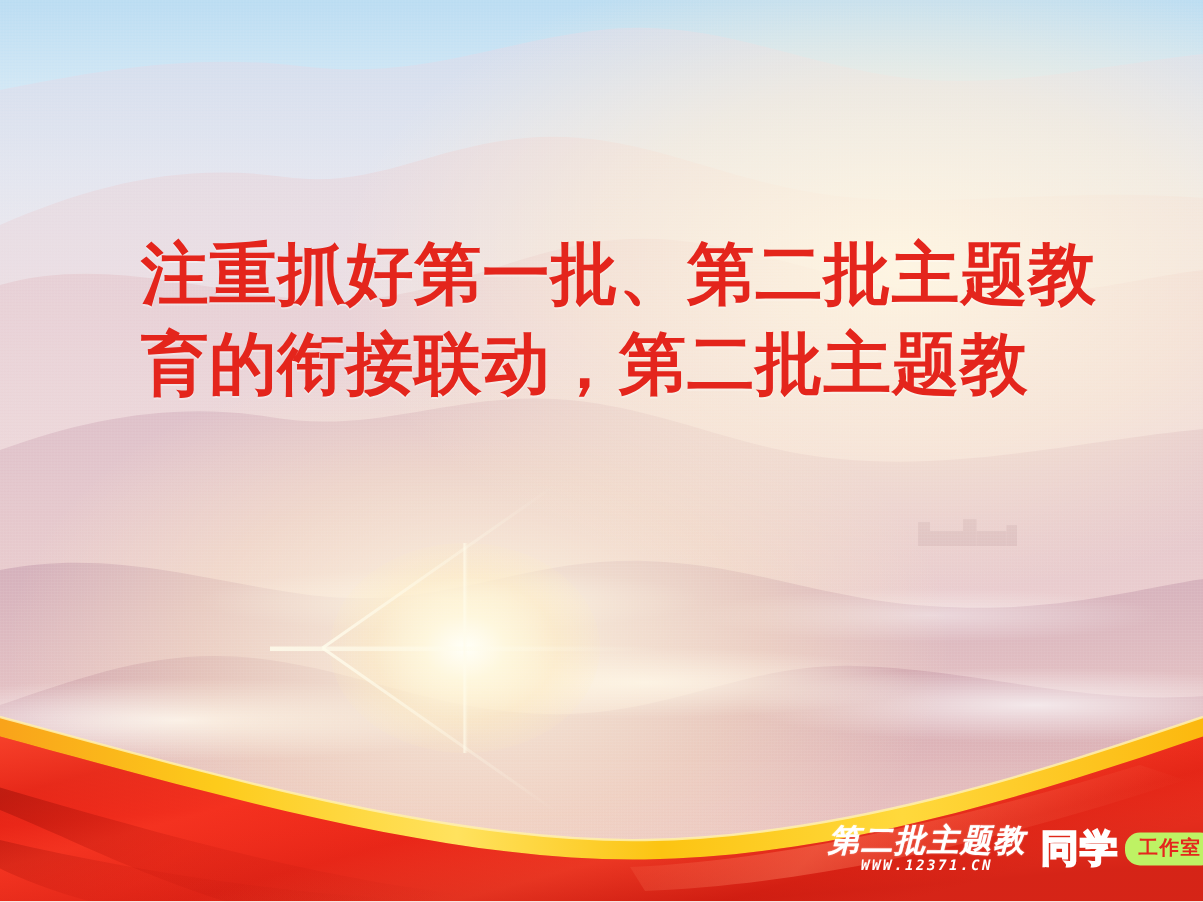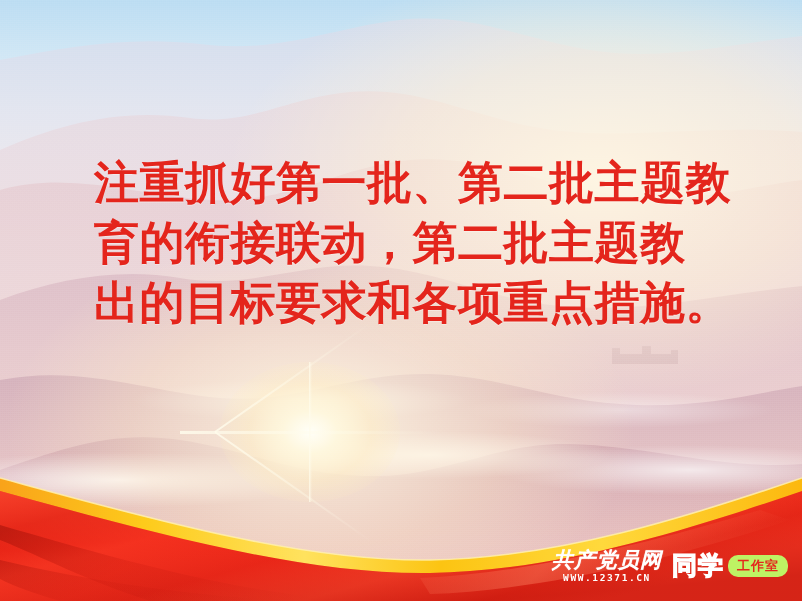--- a/index.html
+++ b/index.html
@@ -170,20 +170,21 @@
   }
   .logo-left .url {
     font-family: "DejaVu Sans Mono", "Liberation Mono", monospace;
     font-size: 9.5px;
     font-weight: 700;
     color: #ffffff;
     letter-spacing: 1.6px;
     line-height: 12px;
     margin-top: 1px;
     white-space: nowrap;
+    font-style: italic;
   }
   .logo-right { display: flex; align-items: center; gap: 4px; }
   .logo-right .studio-name {
     font-family: "DejaVu Sans", "Liberation Sans", sans-serif;
     font-weight: 700;
     font-size: 25px;
     line-height: 26px;
     color: rgba(255,255,255,0.12);
     -webkit-text-stroke: 1.4px #ffffff;
     letter-spacing: 1px;
@@ -268,21 +269,20 @@
     <div class="ray ray-v"></div>
     <div class="ray ray-d1"></div>
     <div class="ray ray-d2"></div>
   </div>
 
   <div class="bg-layer grain"></div>
 
   <div class="headline">
     <div class="headline-line">注重抓好第一批、第二批主题教</div>
     <div class="headline-line">育的衔接联动，第二批主题教</div>
-    <div class="headline-line">出的目标要求和各项重点措施。</div>
   </div>
 
 
   <svg class="ribbon" width="802" height="601" viewBox="0 0 802 601" preserveAspectRatio="none">
     <defs>
       <linearGradient id="goldG" x1="0" y1="0" x2="1" y2="0">
         <stop offset="0%" stop-color="#f9a31a"></stop>
         <stop offset="18%" stop-color="#fdcb1b"></stop>
         <stop offset="38%" stop-color="#ffe25e"></stop>
         <stop offset="55%" stop-color="#fcc412"></stop>
@@ -336,21 +336,21 @@
     <path d="M0,560 C110,586 230,601 330,601 L60,601 C35,594 14,586 0,579 Z" fill="url(#foldG)" opacity="0.7"></path>
 
     <path d="M420,578 C520,574 640,546 760,510 L790,520 C670,560 540,590 430,594 Z" fill="url(#hiG)"></path>
 
     <path d="M0,478 C140,516 300,562 430,560 C560,558 690,516 802,478" stroke="#fff0ac" stroke-width="1.6" fill="none" opacity="0.85"></path>
   </svg>
 
   <div class="logo-bar">
 
     <div class="logo-left">
-      <div class="cn-name">共产党员网</div>
+      <div class="cn-name">第二批主题教</div>
       <div class="url">WWW.12371.CN</div>
     </div>
 
     <div class="logo-right">
       <div class="studio-name">同学</div>
       <div class="studio-pill">工作室</div>
     </div>
 
   </div>
 

